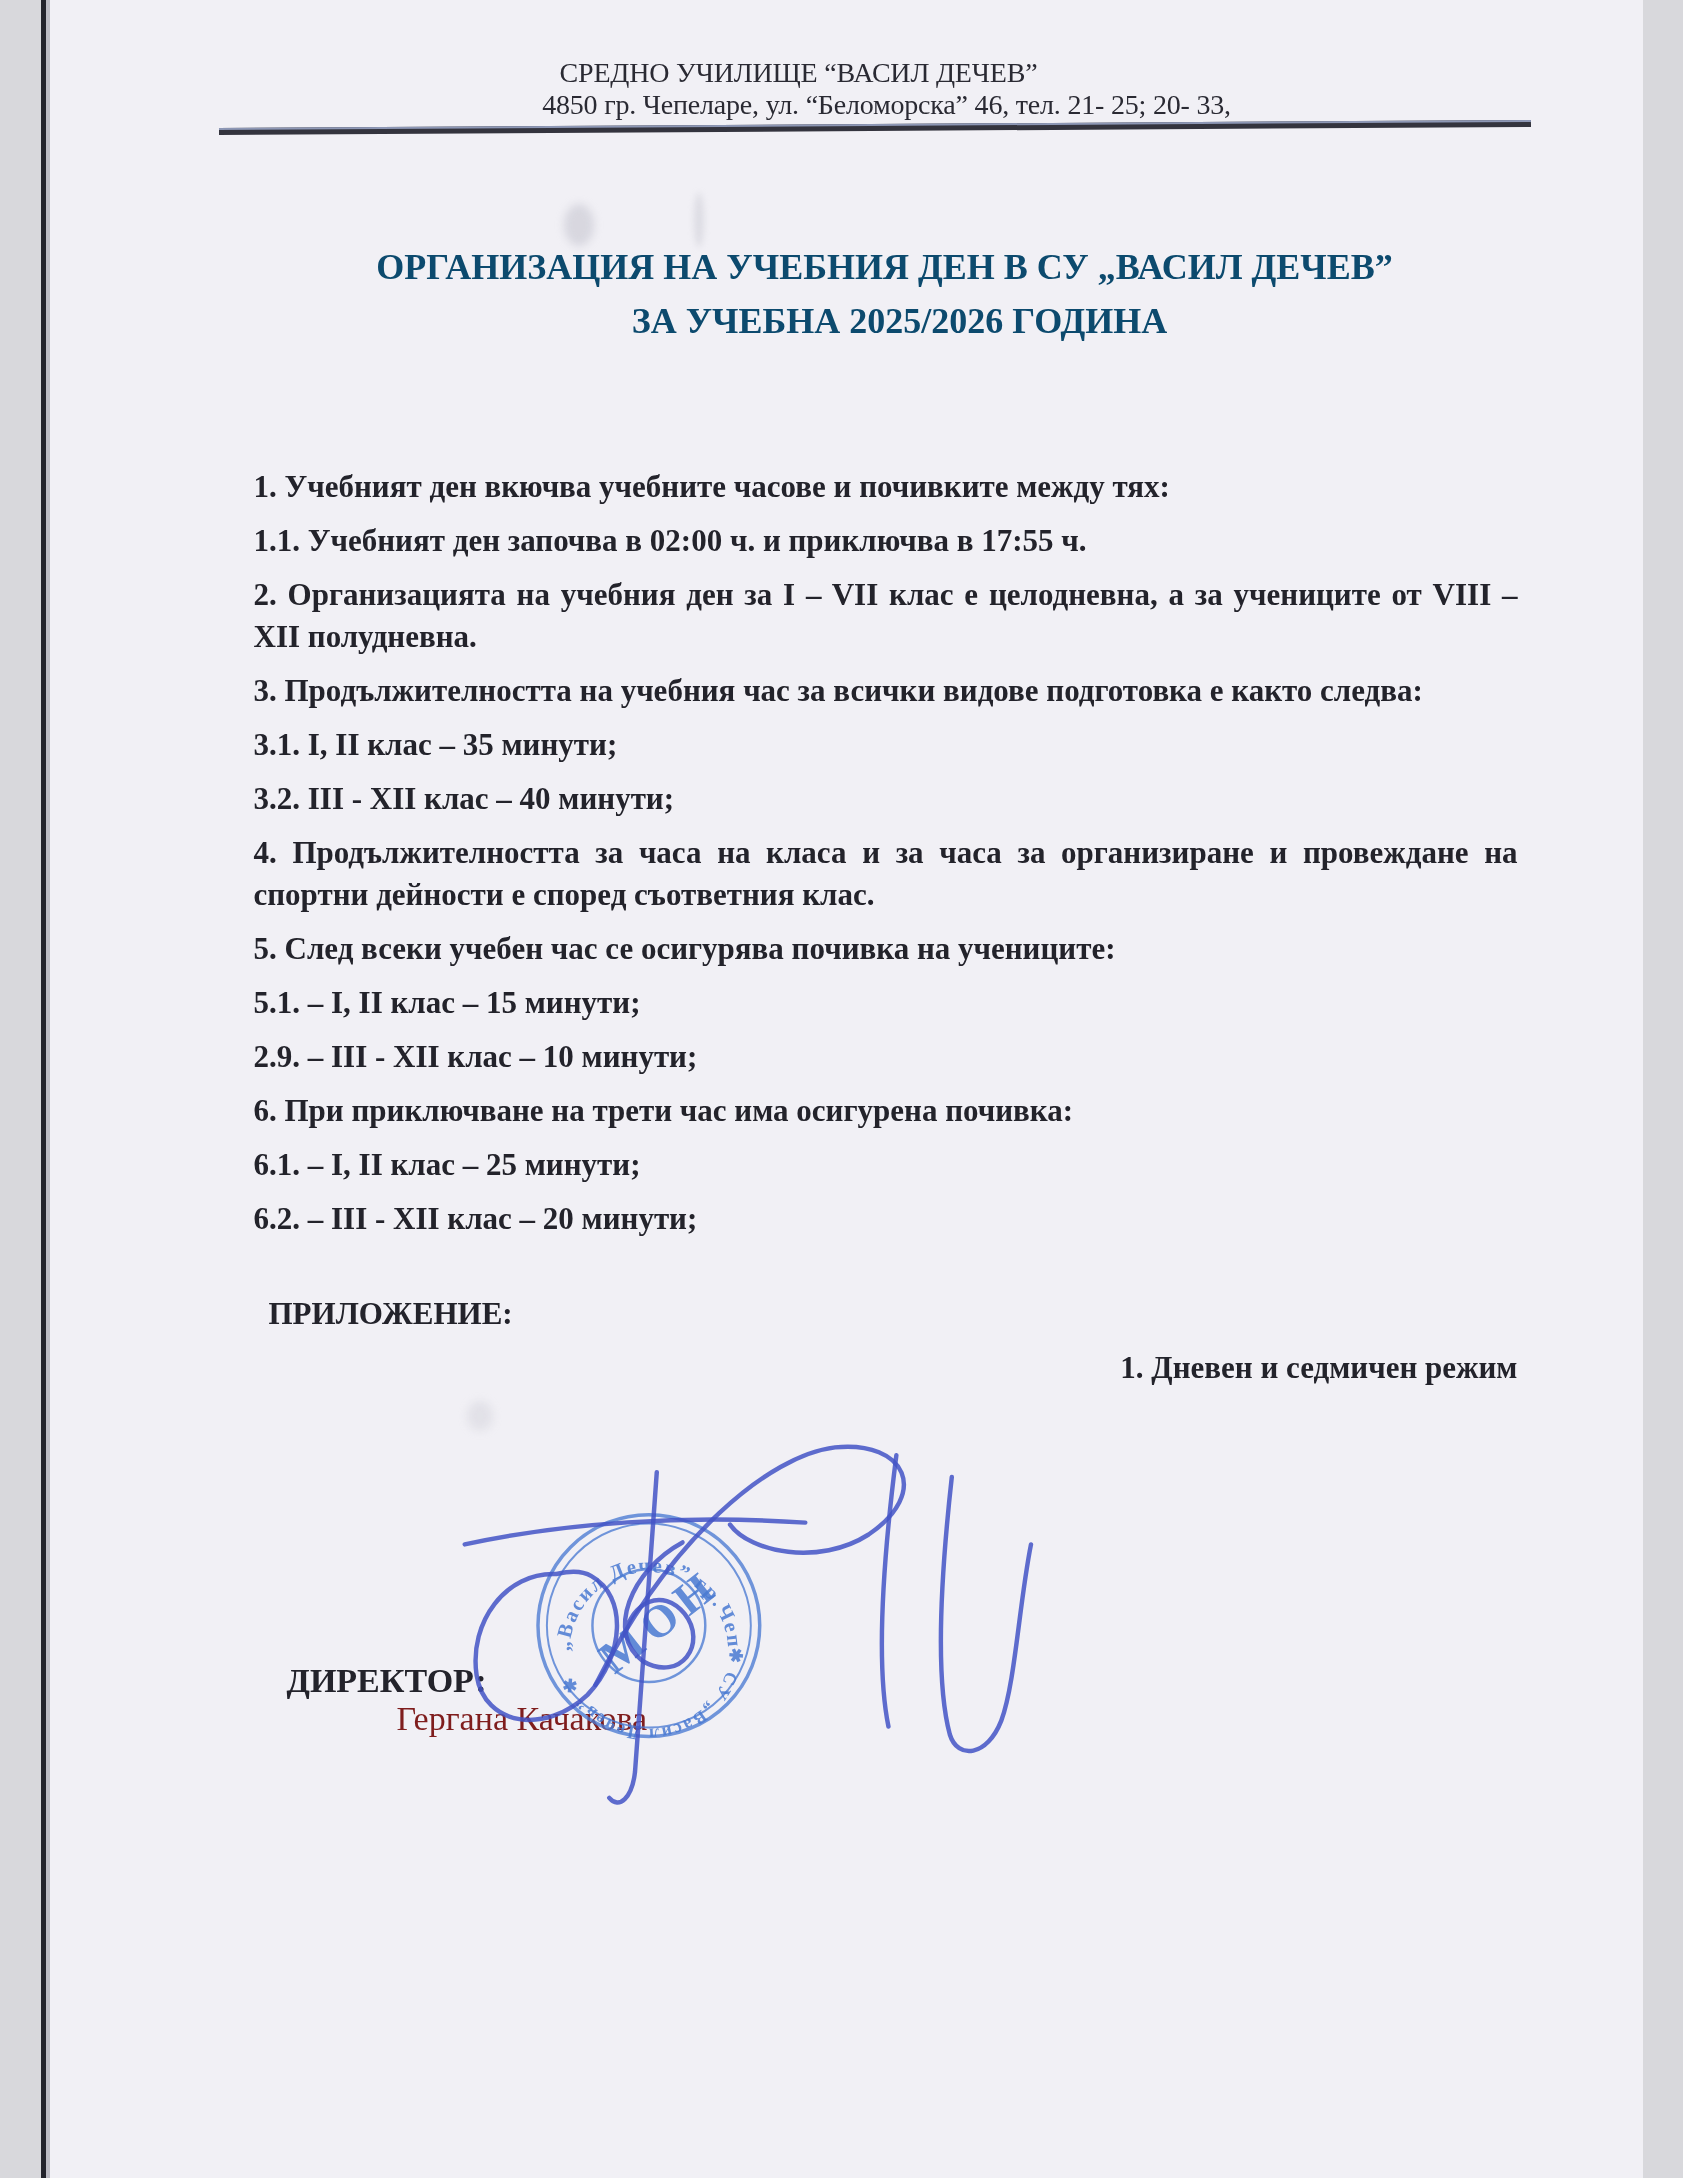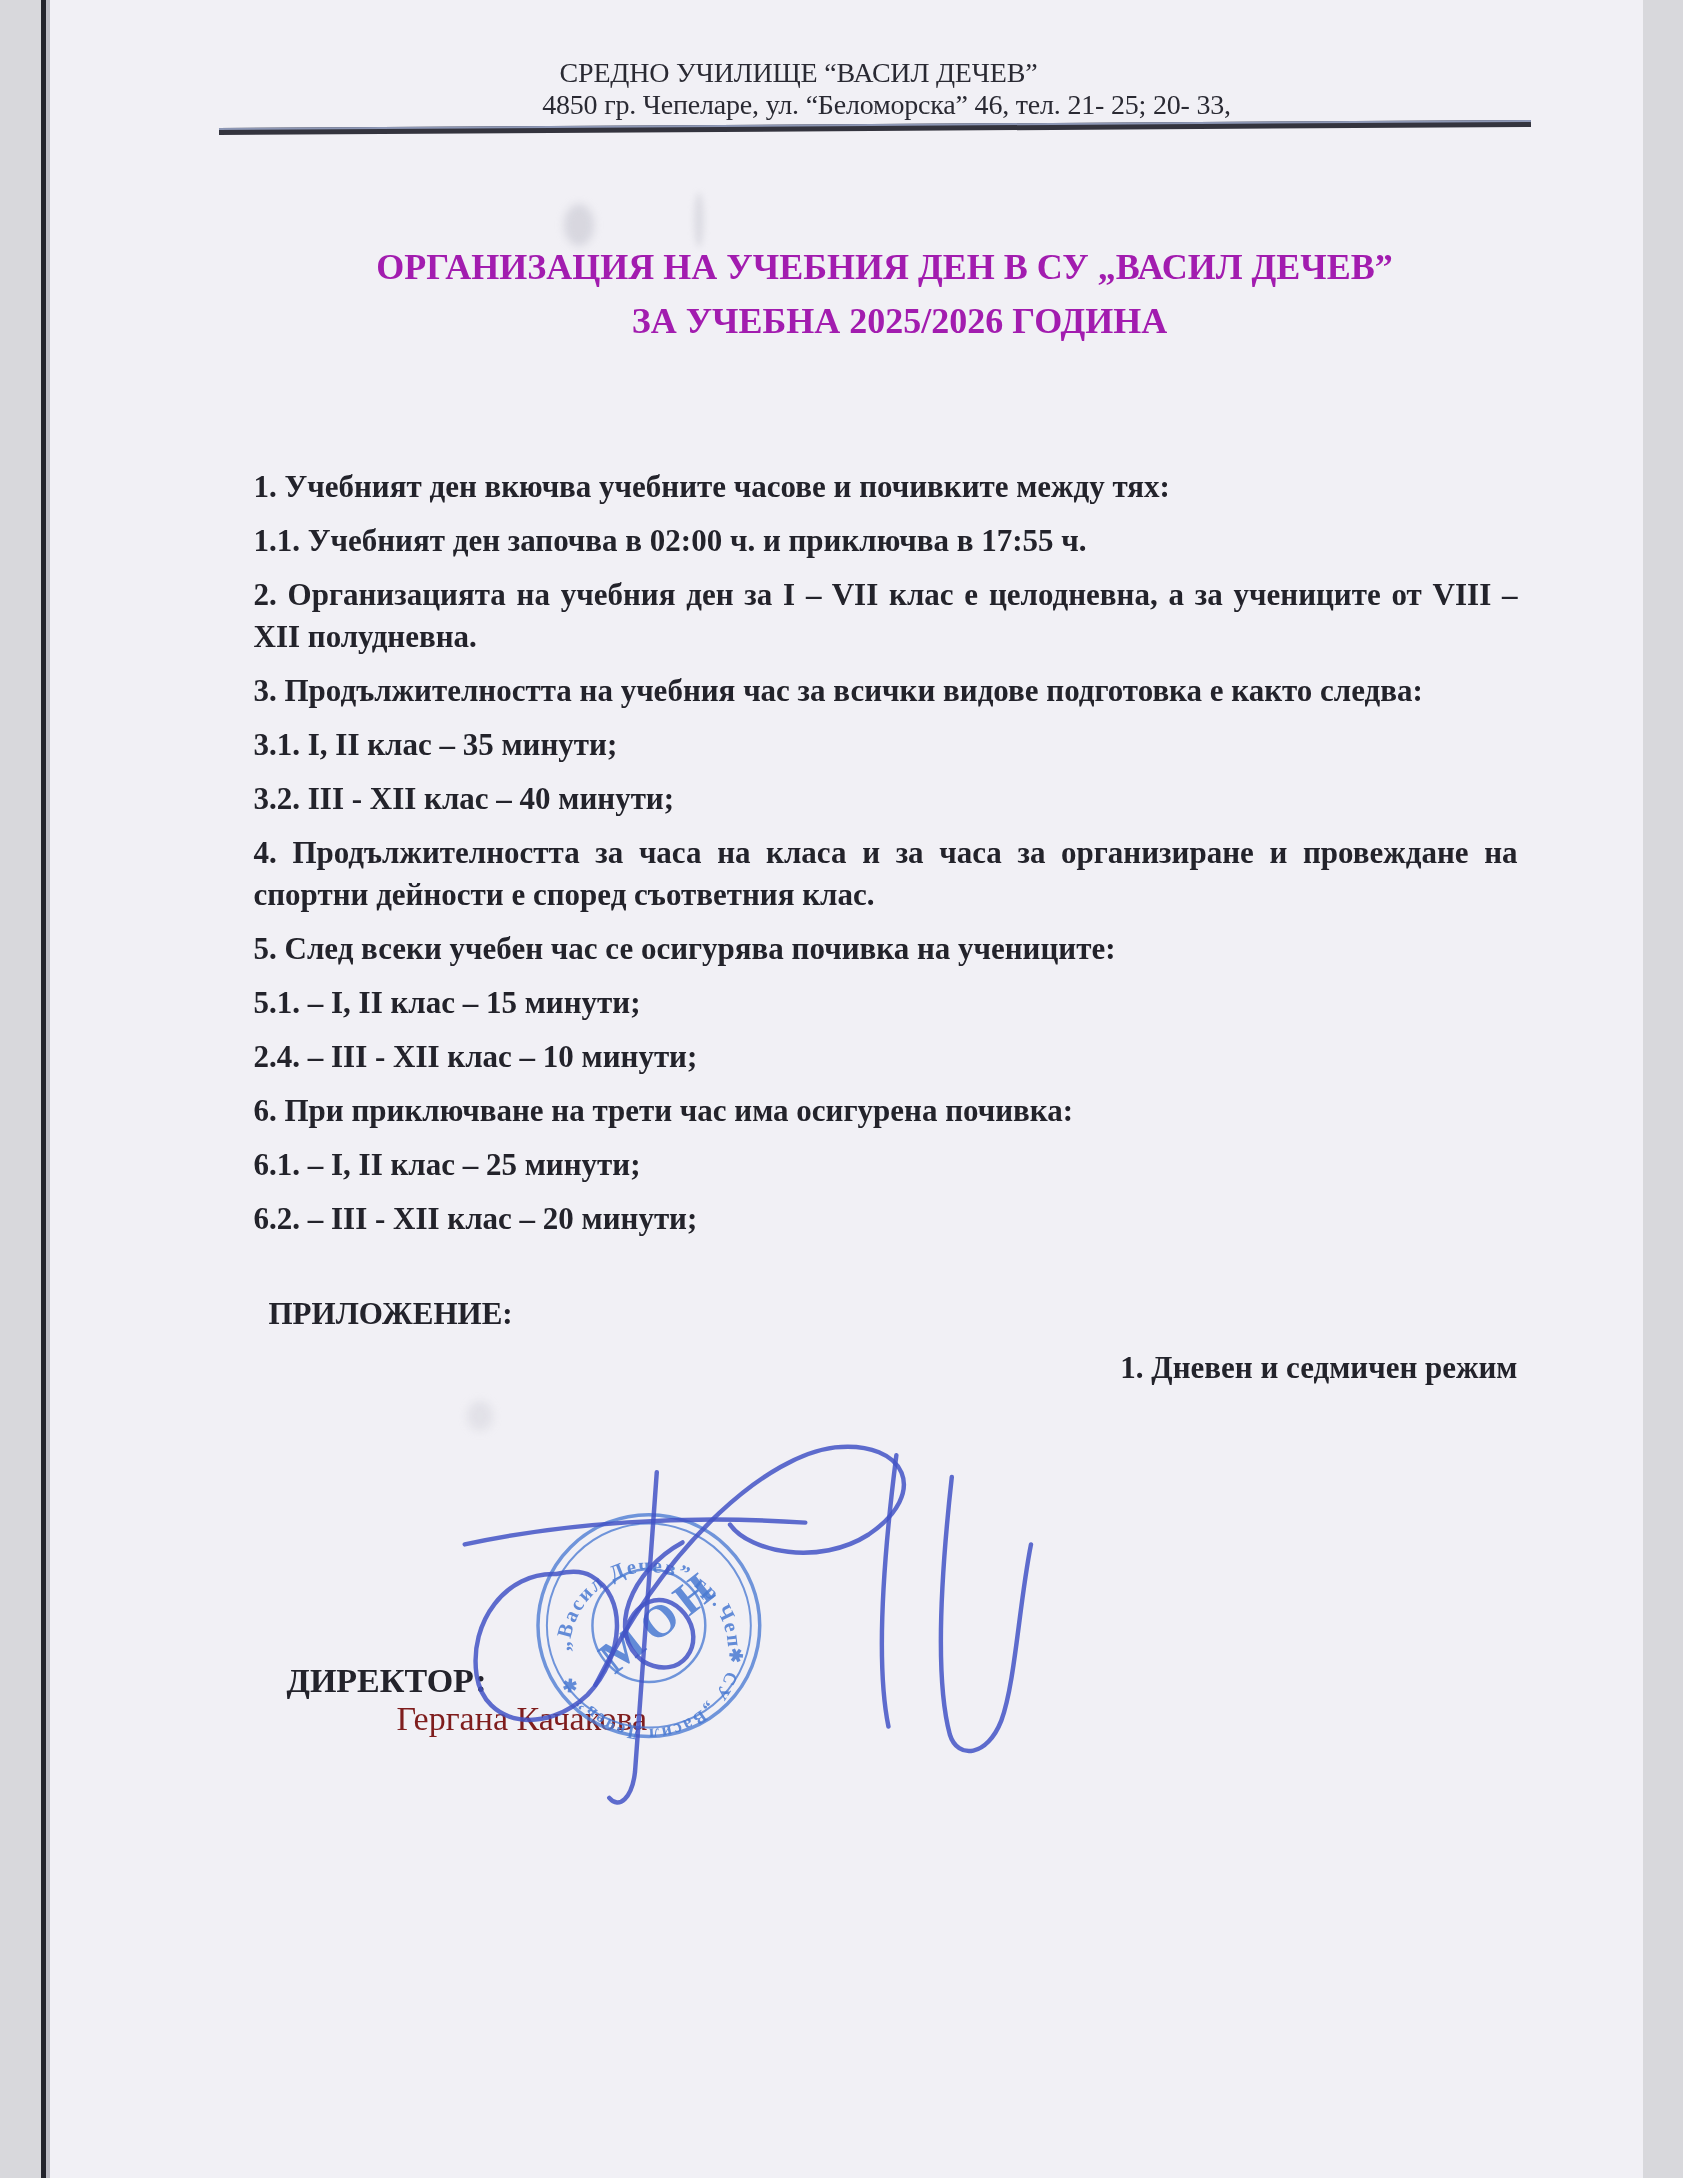--- a/index.html
+++ b/index.html
@@ -19,21 +19,21 @@
   .smudge3{position:absolute;left:426px;top:1401px;width:26px;height:30px;background:rgba(185,185,196,.25);border-radius:50%;filter:blur(4px);}
 
   .hdr-line{position:absolute;white-space:nowrap;font-size:28px;letter-spacing:-0.2px;color:#2a2a33;transform:translateX(-50%);}
   .hdr1{left:758px;top:57px;}
   .hdr2{left:846px;top:89px;}
   .rule{
     position:absolute;left:178px;top:128px;width:1312px;height:5px;
     background:#34343e;border-top:2px solid #8d97b5;
     transform:rotate(-0.35deg);transform-origin:left center;
   }
-  .title-line{position:absolute;white-space:nowrap;font-weight:bold;font-size:36px;color:#a21caf;transform:translateX(-50%);}
+  .title-line{position:absolute;white-space:nowrap;font-weight:bold;font-size:36px;color:#0c4a6e;transform:translateX(-50%);}
   .title1{left:844px;top:246px;}
   .title2{left:859px;top:300px;}
 
   .bodycol{position:absolute;left:213px;top:466px;width:1264px;font-size:31px;font-weight:bold;line-height:42px;color:#23232b;}
   .para{margin:0 0 12px 0;text-align:left;}
   .para.just{text-align:justify;}
   .appendix-head{margin:53px 0 12px 15px;}
   .appendix-item{margin:0 0 12px 0;text-align:right;}
 
   .director{position:absolute;left:246px;top:1662px;font-size:34px;font-weight:bold;white-space:nowrap;color:#23232b;}
@@ -67,21 +67,21 @@
   <div class="bodycol">
     <p class="para">1. Учебният ден вкючва учебните часове и почивките между тях:</p>
     <p class="para">1.1. Учебният ден започва в 02:00 ч. и приключва в 17:55 ч.</p>
     <p class="para just">2. Организацията на учебния ден за I – VII клас е целодневна, а за учениците от VIII – XII полудневна.</p>
     <p class="para just">3. Продължителността на учебния час за всички видове подготовка е както следва:</p>
     <p class="para">3.1. I, II клас – 35 минути;</p>
     <p class="para">3.2. III - XII клас – 40 минути;</p>
     <p class="para just">4. Продължителността за часа на класа и за часа за организиране и провеждане на спортни дейности е според съответния клас.</p>
     <p class="para">5. След всеки учебен час се осигурява почивка на учениците:</p>
     <p class="para">5.1. – I, II клас – 15 минути;</p>
-    <p class="para">2.4. – III - XII клас – 10 минути;</p>
+    <p class="para">2.9. – III - XII клас – 10 минути;</p>
     <p class="para">6. При приключване на трети час има осигурена почивка:</p>
     <p class="para">6.1. – I, II клас – 25 минути;</p>
     <p class="para">6.2. – III - XII клас – 20 минути;</p>
     <p class="para appendix-head">ПРИЛОЖЕНИЕ:</p>
     <p class="para appendix-item">1. Дневен и седмичен режим</p>
   </div>
 
   <div class="director">ДИРЕКТОР:</div>
   <div class="director-name">Гергана Качакова</div>
 

